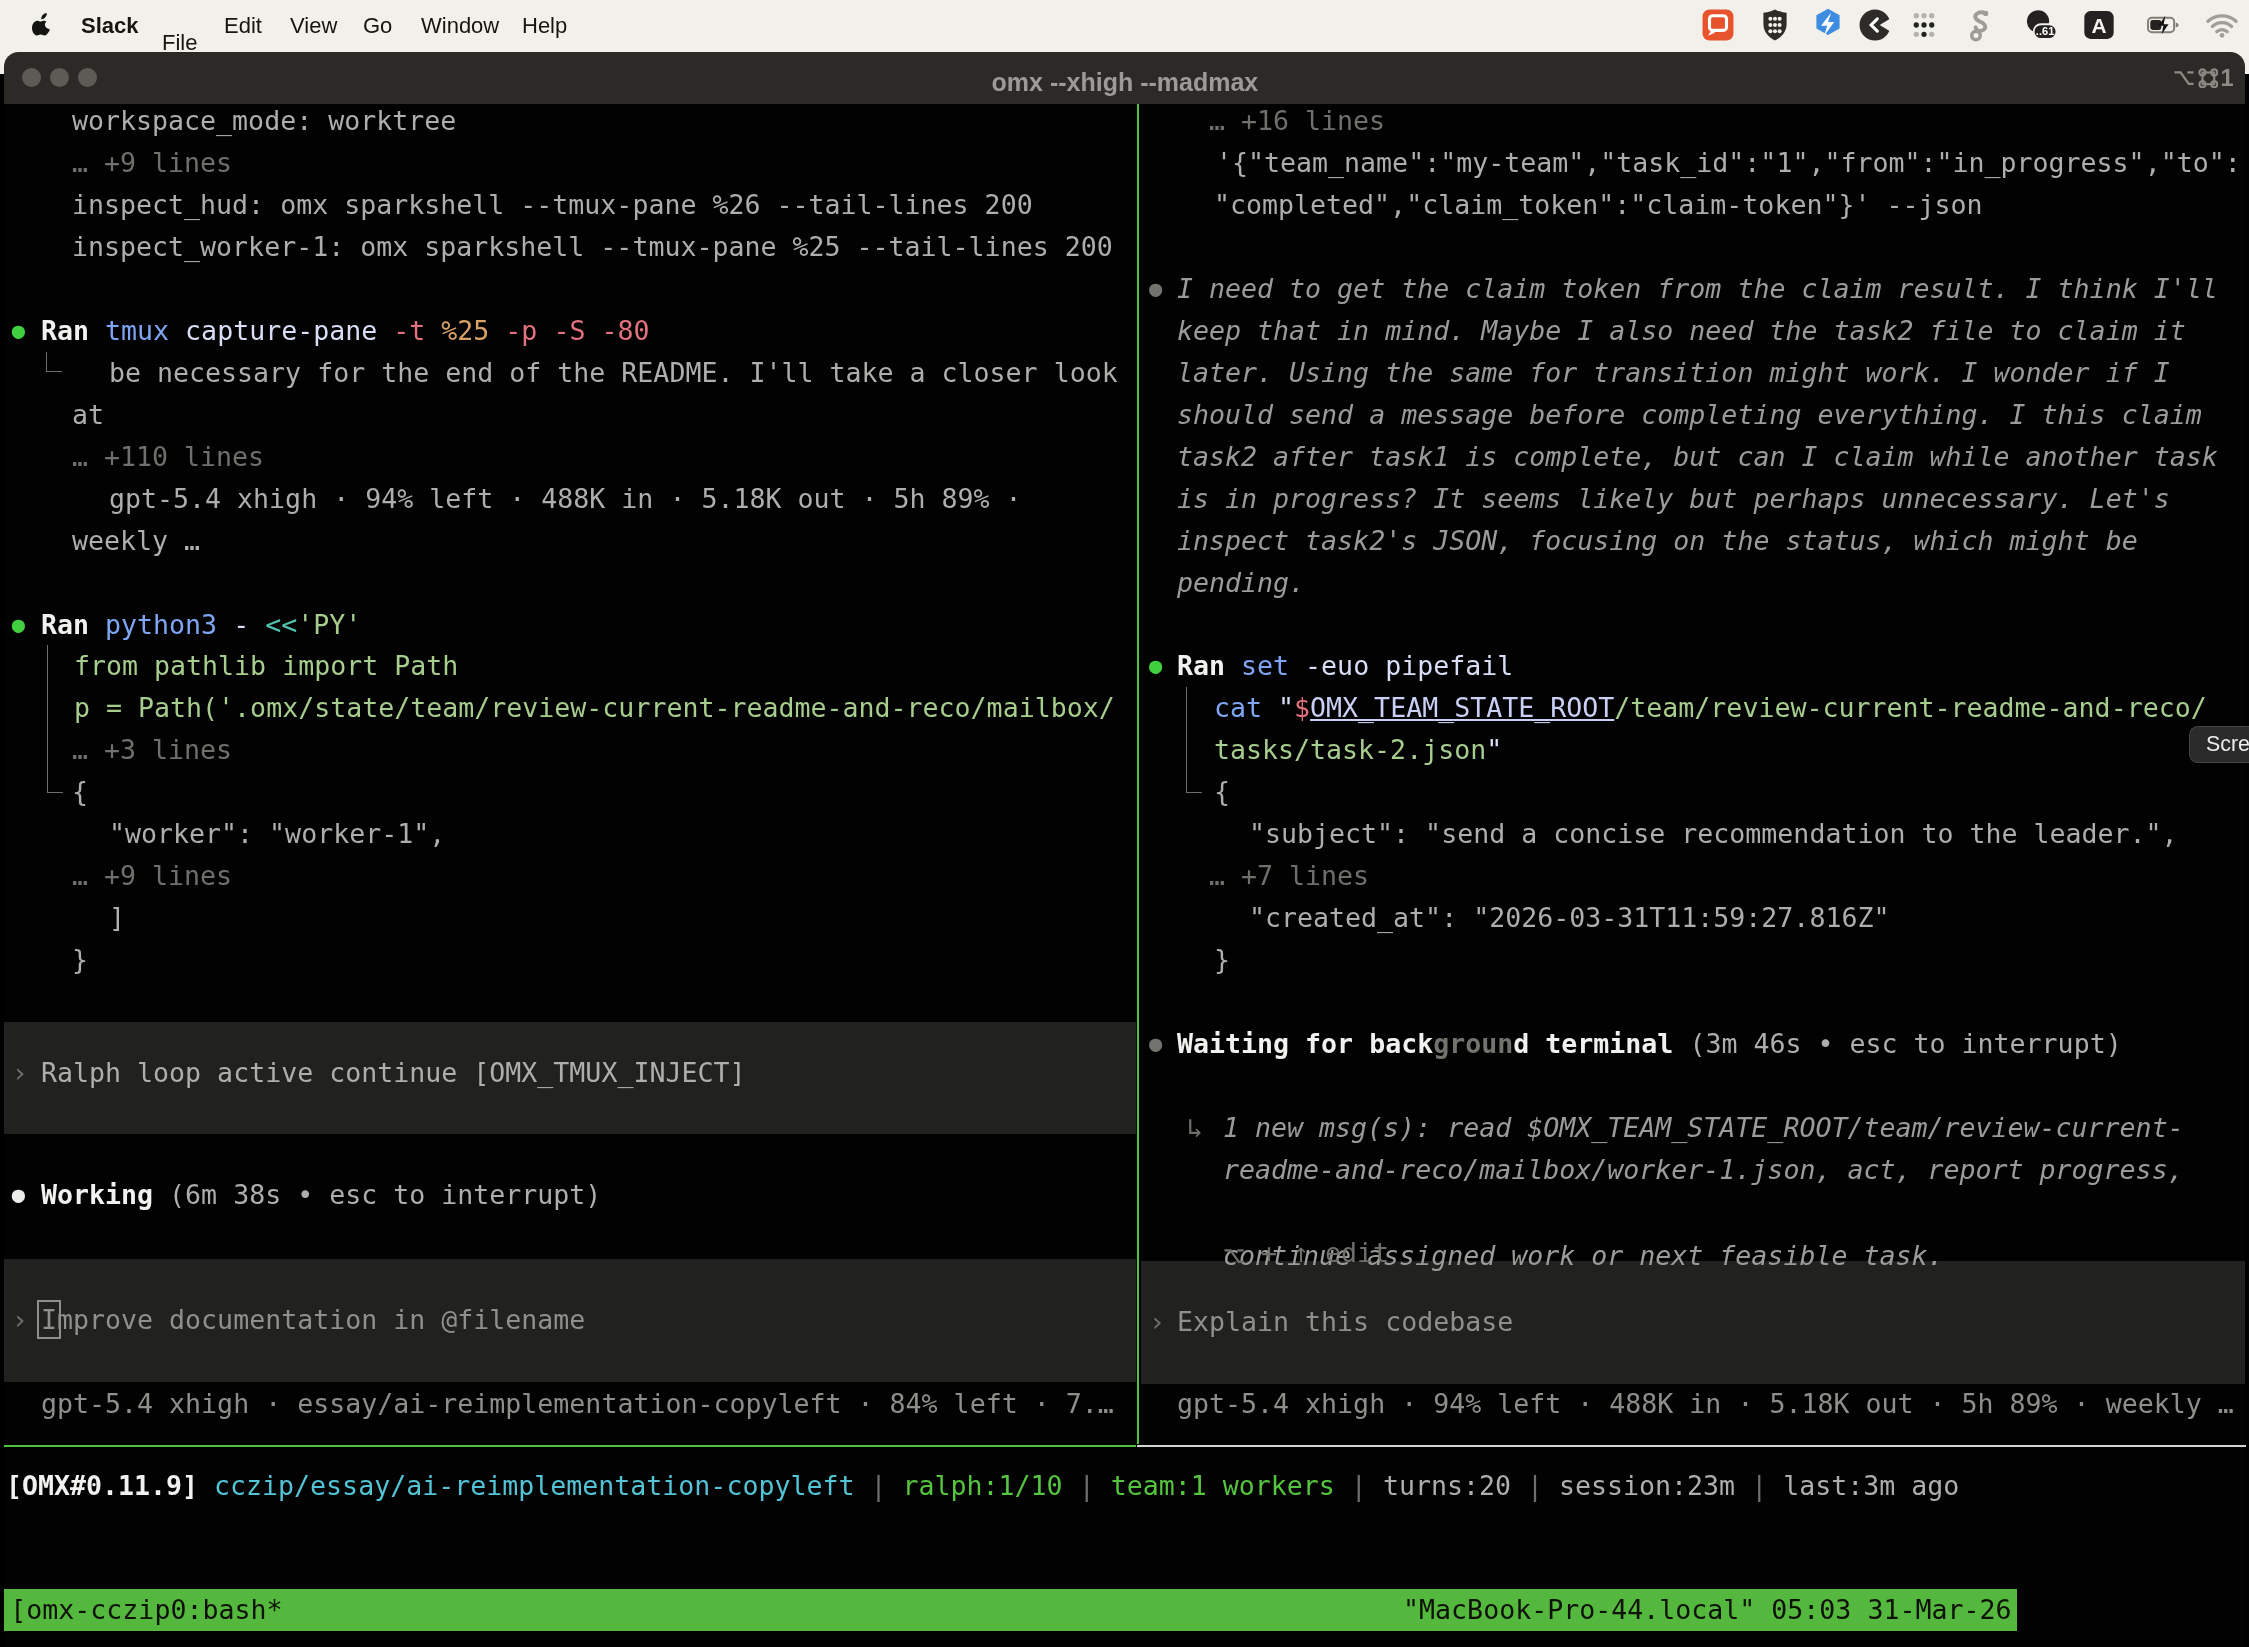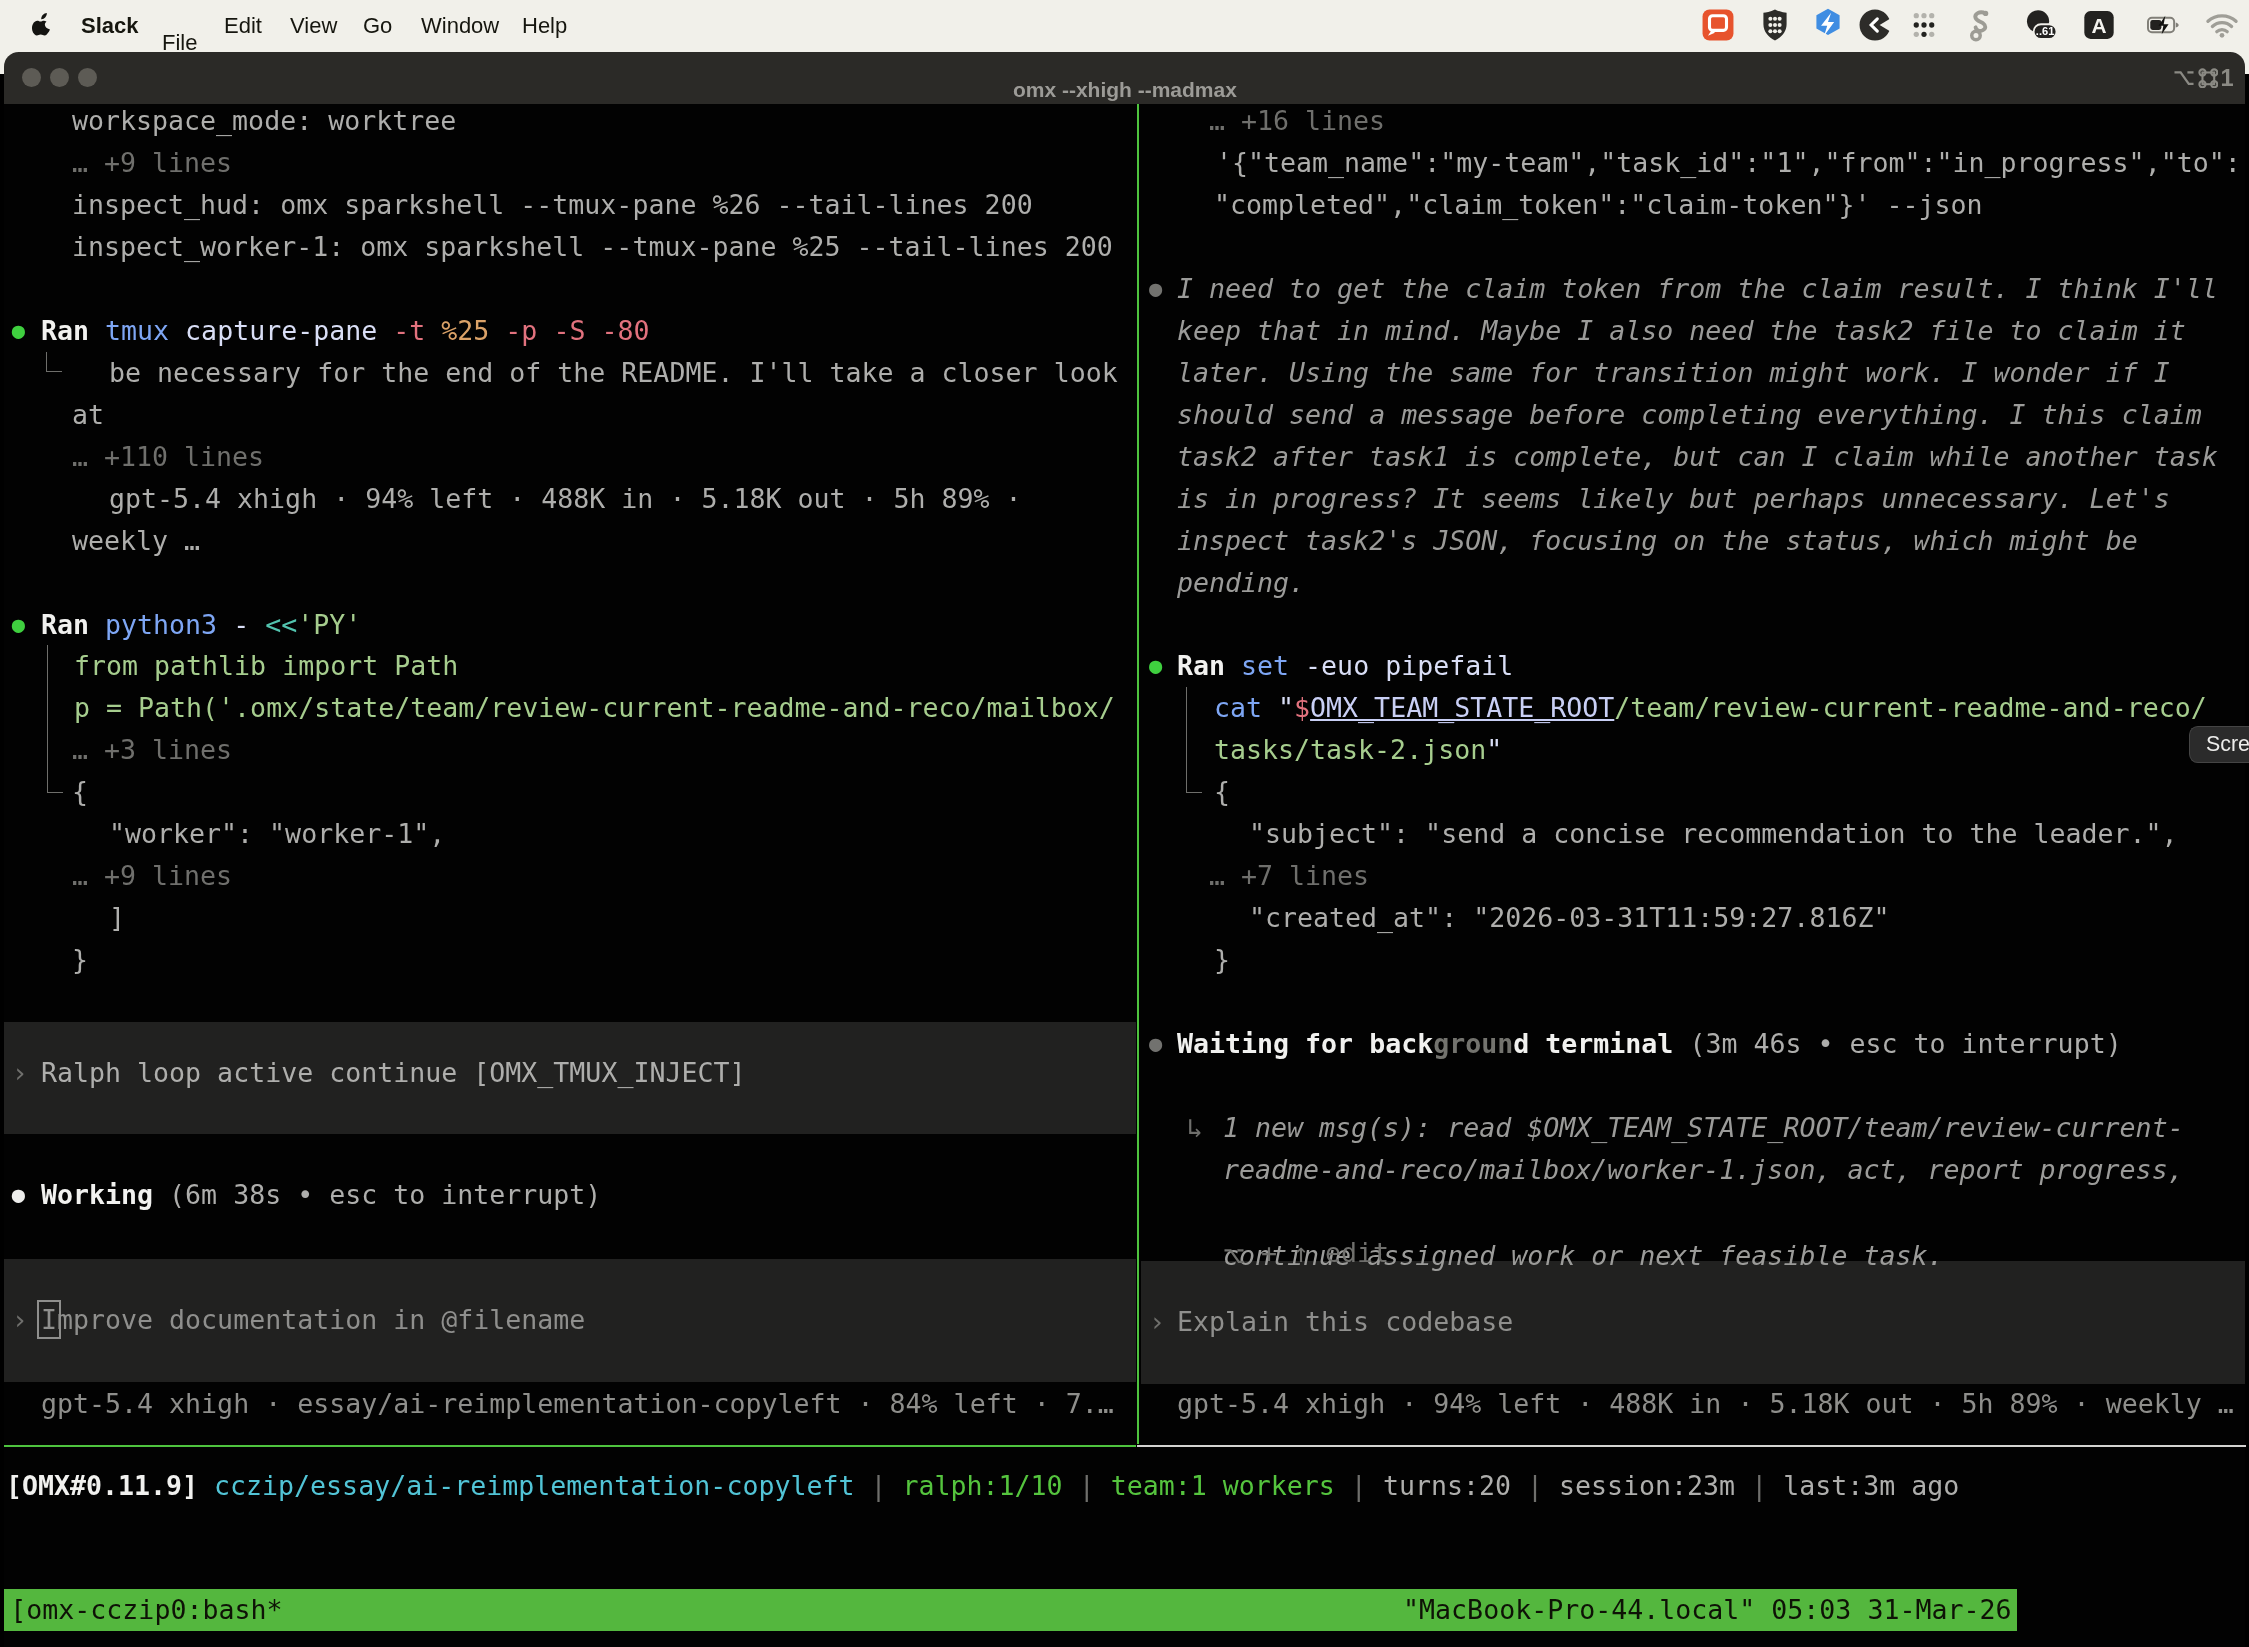--- a/index.html
+++ b/index.html
@@ -11,22 +11,22 @@
   .mb-item{position:absolute;top:0;height:52px;line-height:52px;font-family:"Liberation Sans",sans-serif;
            font-size:22px;color:#16160f;white-space:pre}
   .mb-app{font-weight:700}
   .mb-icon{position:absolute;top:8px;width:34px;height:34px}
   .mb-icon svg{width:100%;height:100%;display:block}
   .apple{position:absolute;left:31px;top:11.8px;width:22px;height:28px}
   
   .titlebar{position:absolute;left:4.4px;top:52px;width:2241px;height:52px;background:#2b2a27;
             border-radius:14.8px 14.8px 0 0;z-index:5}
   .tlight{position:absolute;top:16px;width:19px;height:19px;border-radius:50%;background:#5d5b55}
-  .win-title{position:absolute;left:0;top:12px;width:100%;height:52px;line-height:52px;text-align:center;
-             color:#9c9b97;font-family:"Liberation Sans",sans-serif;font-size:21px;font-weight:700}
+  .win-title{position:absolute;left:0;top:4px;width:100%;height:52px;line-height:52px;text-align:center;
+             color:#9c9b97;font-family:"Liberation Sans",sans-serif;font-size:25px;font-weight:700}
   .win-badge{position:absolute;right:11.8px;top:0;height:52px;display:flex;align-items:center;gap:2.2px;
              color:#8b8a84;font-family:"Liberation Sans",sans-serif;font-size:23.6px;font-weight:700}
   
   .termbg{position:absolute;left:4.4px;top:103px;width:2241px;height:1544px;background:#020202;z-index:1}
   .pbox{position:absolute;background:#212120;z-index:2}
   .tl{position:absolute;left:0;width:2250px;height:42px;line-height:42px;font-size:26.6px;z-index:3;white-space:pre}
   .ck{position:absolute;top:0;height:42px;line-height:42px;white-space:pre}
   .sg{white-space:pre}
   .c-g {color:#aeaeac}
   .c-g2{color:#8f8f8d}

